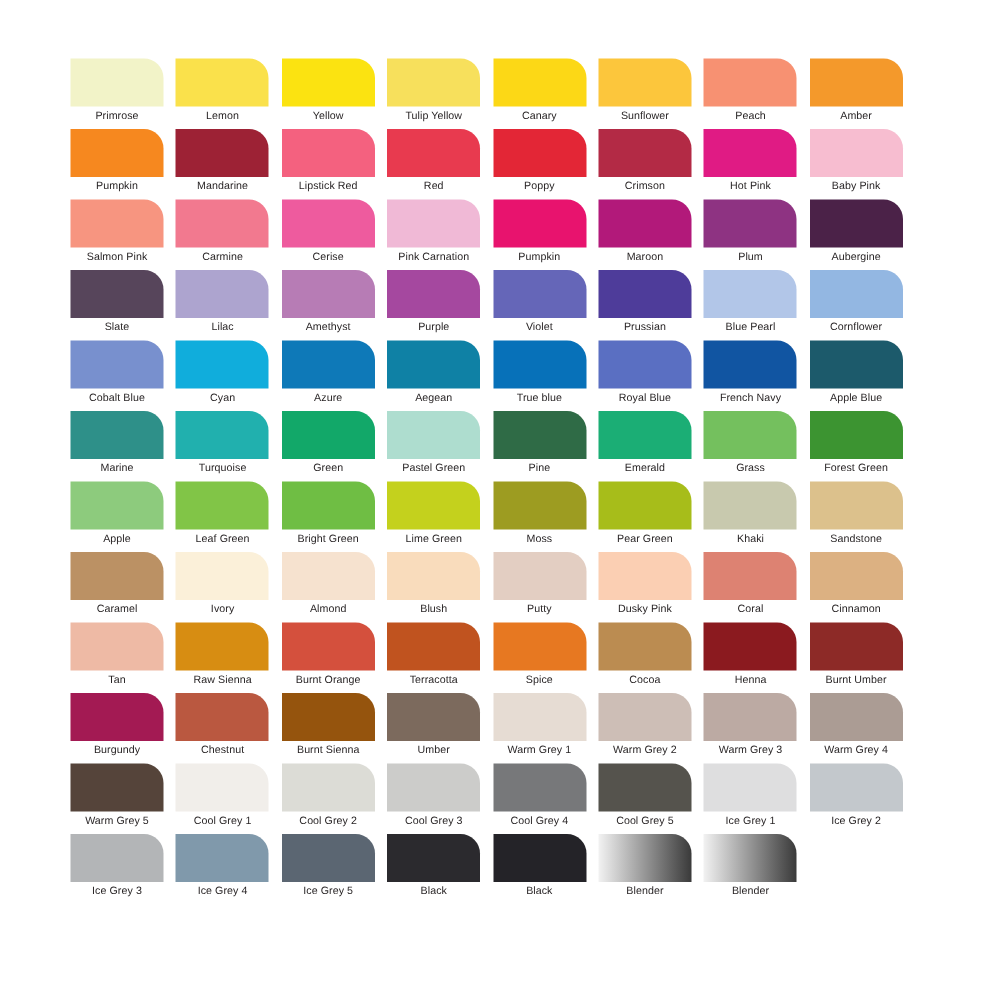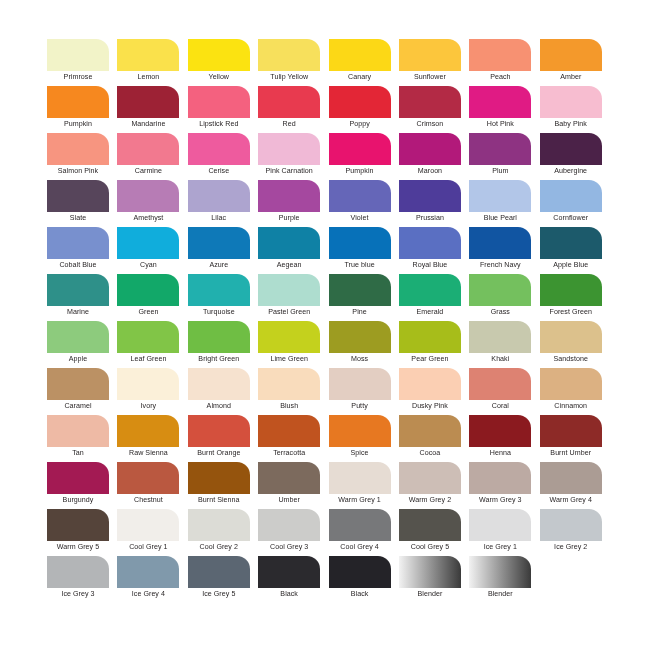--- a/index.html
+++ b/index.html
@@ -154,28 +154,28 @@
       </div>
       <div class="cell">
         <div class="chip" style="background: rgb(75, 34, 72);"></div>
         <div class="label">Aubergine</div>
       </div>
       <div class="cell">
         <div class="chip" style="background: rgb(87, 69, 91);"></div>
         <div class="label">Slate</div>
       </div>
       <div class="cell">
+        <div class="chip" style="background: rgb(173, 164, 207);"></div>
+        <div class="label">Lilac</div>
+      </div>
+      <div class="cell">
         <div class="chip" style="background: rgb(183, 124, 181);"></div>
         <div class="label">Amethyst</div>
       </div>
       <div class="cell">
-        <div class="chip" style="background: rgb(173, 164, 207);"></div>
-        <div class="label">Lilac</div>
-      </div>
-      <div class="cell">
         <div class="chip" style="background: rgb(165, 72, 159);"></div>
         <div class="label">Purple</div>
       </div>
       <div class="cell">
         <div class="chip" style="background: rgb(101, 102, 184);"></div>
         <div class="label">Violet</div>
       </div>
       <div class="cell">
         <div class="chip" style="background: rgb(78, 60, 154);"></div>
         <div class="label">Prussian</div>
@@ -218,26 +218,26 @@
       </div>
       <div class="cell">
         <div class="chip" style="background: rgb(28, 90, 107);"></div>
         <div class="label">Apple Blue</div>
       </div>
       <div class="cell">
         <div class="chip" style="background: rgb(46, 144, 137);"></div>
         <div class="label">Marine</div>
       </div>
       <div class="cell">
+        <div class="chip" style="background: rgb(33, 176, 174);"></div>
+        <div class="label">Turquoise</div>
+      </div>
+      <div class="cell">
         <div class="chip" style="background: rgb(18, 168, 105);"></div>
         <div class="label">Green</div>
-      </div>
-      <div class="cell">
-        <div class="chip" style="background: rgb(33, 176, 174);"></div>
-        <div class="label">Turquoise</div>
       </div>
       <div class="cell">
         <div class="chip" style="background: rgb(174, 221, 207);"></div>
         <div class="label">Pastel Green</div>
       </div>
       <div class="cell">
         <div class="chip" style="background: rgb(47, 107, 70);"></div>
         <div class="label">Pine</div>
       </div>
       <div class="cell">

